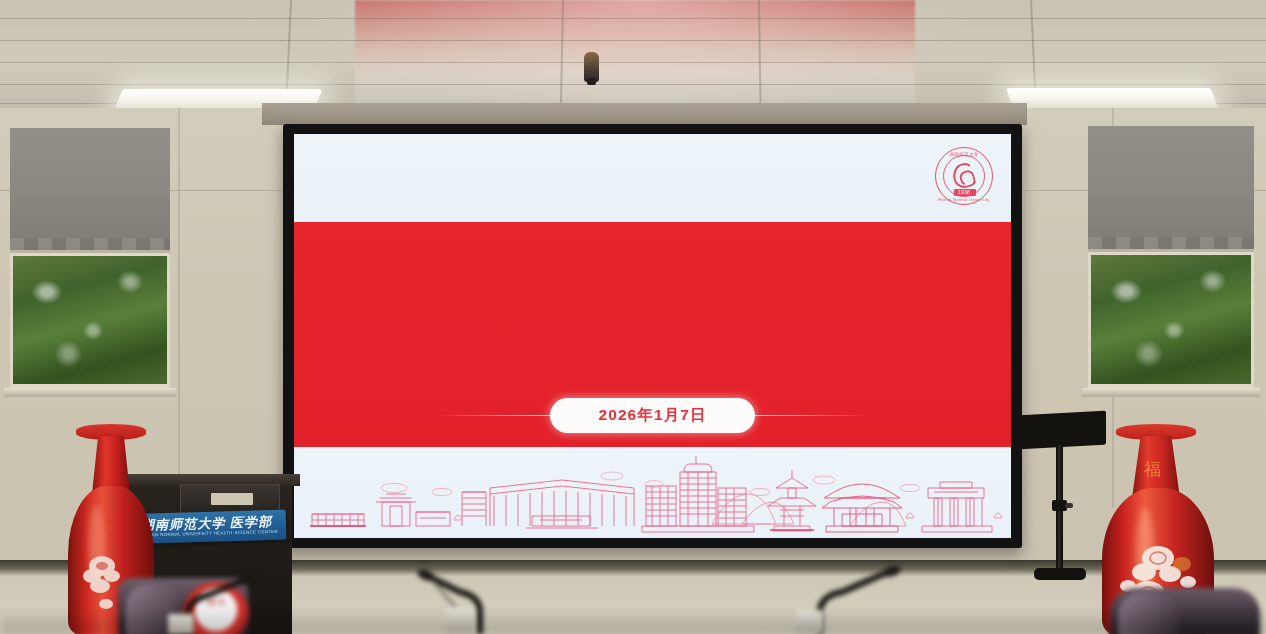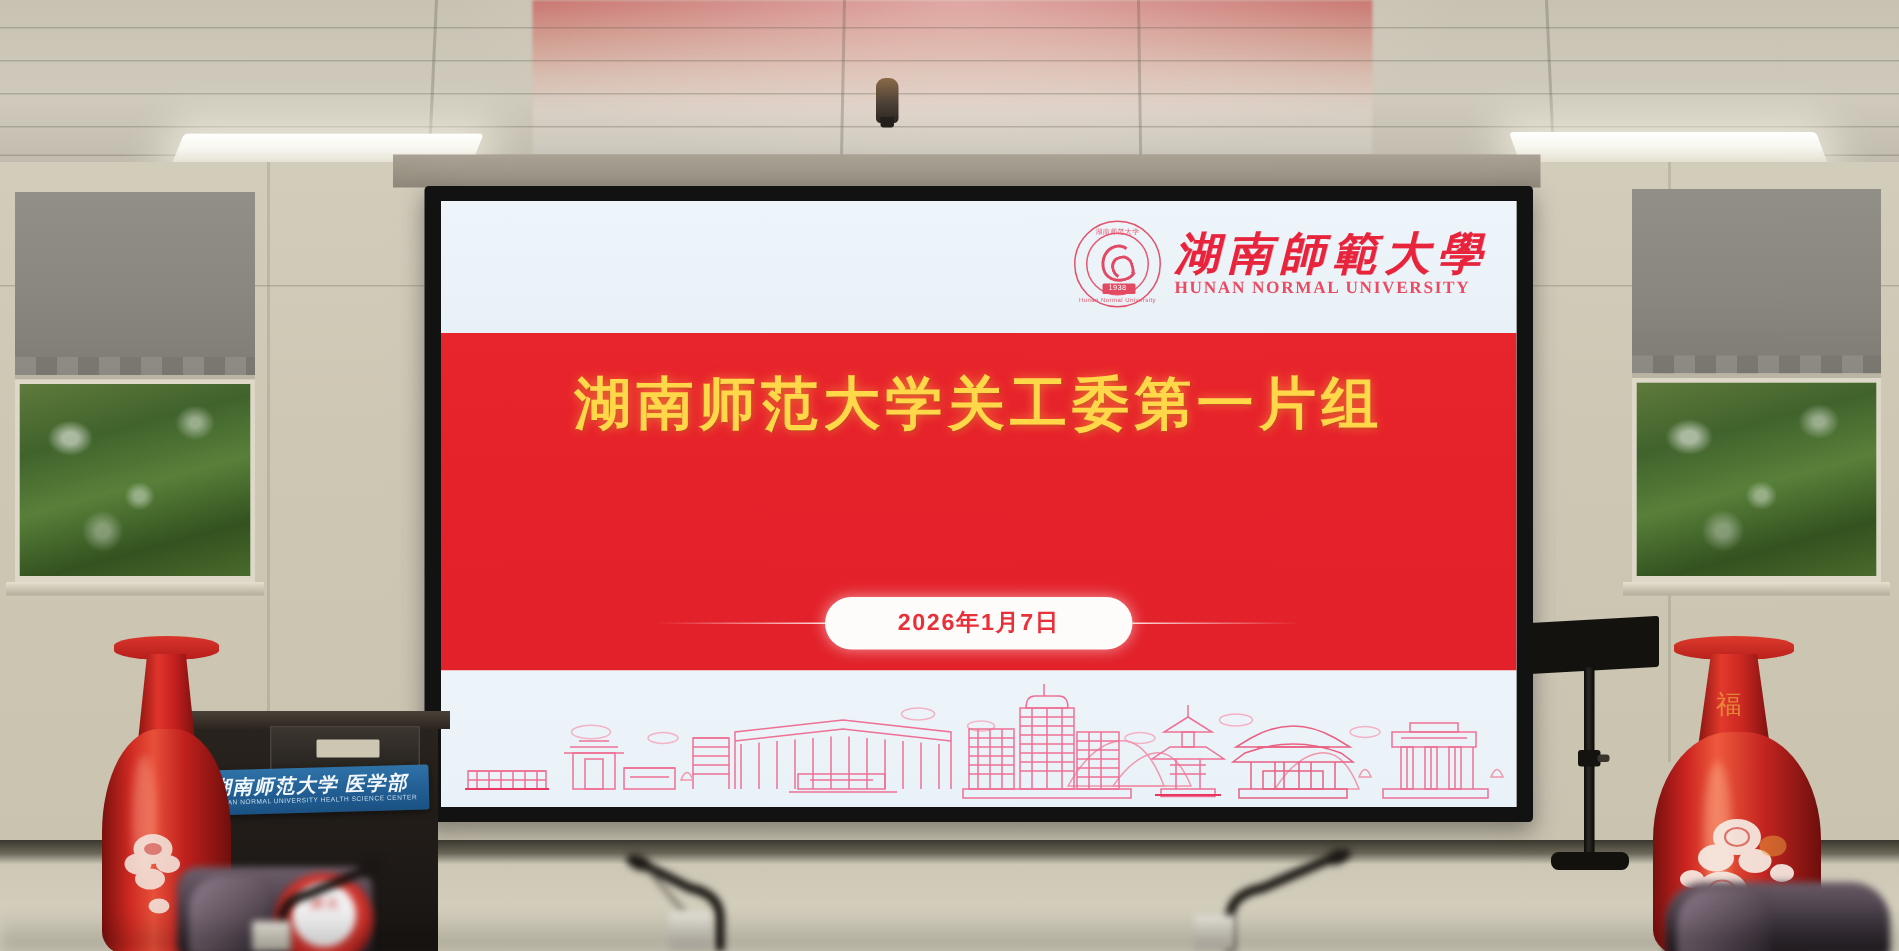--- a/index.html
+++ b/index.html
@@ -221,28 +221,23 @@
     <div class="slide-bot"></div>
 
     <div class="logo-wrap">
       <div class="crest">
         <div class="arcTop">湖南师范大学</div>
         <div class="bird"></div>
         <div class="yrbg"></div>
         <div class="yr">1938</div>
         <div class="arcBot">Hunan Normal University</div>
       </div>
-      <div class="logo-text">
-        <div class="logo-cn">湖南師範大學</div>
-        <div class="logo-en">HUNAN NORMAL UNIVERSITY</div>
-      </div>
     </div>
 
     <div class="titles">
-      <div class="t-line">湖南师范大学关工委第一片组</div>
     </div>
 
     <div class="daterow">
       <div class="dline l"></div>
       <div class="pill">2026年1月7日</div>
       <div class="dline r"></div>
     </div>
 
     <svg class="skyline" viewBox="0 0 717 88" preserveAspectRatio="none">
       <g fill="none" stroke="#ef5a84" stroke-width="1" opacity=".85">

